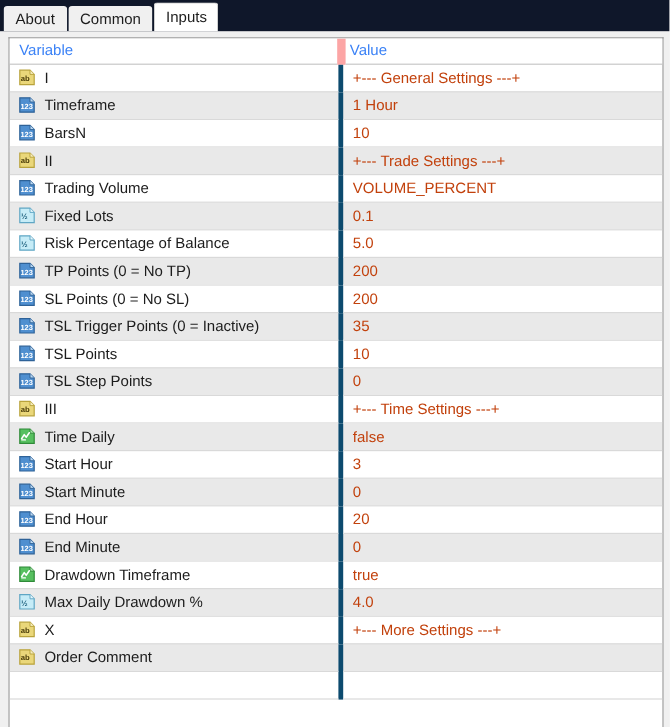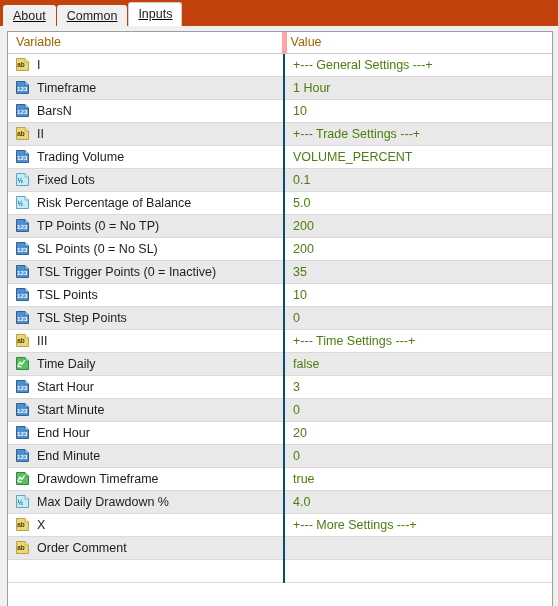--- a/index.html
+++ b/index.html
@@ -19,26 +19,25 @@
     background: #f0f0f0;
   }
 
   
   .tabstrip {
     position: absolute;
     left: 0;
     top: 0;
     width: 558px;
     height: 26px;
-    background: #c2410c;
+    background: #0f172a;
     display: flex;
     align-items: flex-end;
     padding-left: 3px;
     box-sizing: border-box;
-    text-decoration: underline;
   }
   .tab {
     height: 20px;
     line-height: 20px;
     padding: 0 9px;
     font-size: 12.5px;
     color: #1c1c1c;
     background: #f0f0f0;
     border: 1px solid transparent;
     border-bottom: none;
@@ -79,53 +78,53 @@
     color: #1c1c1c;
   }
   table.grid col.c-var { width: 276px; }
   table.grid col.c-val { width: 268px; }
 
   thead th {
     height: 21px;
     background: #ffffff;
     font-weight: normal;
     text-align: left;
-    color: #a16207;
+    color: #3b82f6;
     border-bottom: 1px solid #c8c8c8;
     padding: 0 0 0 8px;
     font-size: 12.5px;
     vertical-align: middle;
     box-sizing: border-box;
     margin-top: 16px;
   }
   thead th.val-head {
-    border-left: 5px solid #fca5a5;
+    border-left: 7px solid #fca5a5;
     padding-left: 4px;
   }
 
   tbody tr { height: 22.5px; }
   tbody tr.odd  td { background: #ffffff; }
   tbody tr.even td { background: #e9e9e9; }
 
   tbody td {
     height: 22.5px;
     padding: 0;
     border-bottom: 1px solid #d9d9d9;
     vertical-align: middle;
     overflow: hidden;
     white-space: nowrap;
     box-sizing: border-box;
   }
   tbody td.var-cell {
     padding-left: 7px;
   }
   tbody td.val-cell {
-    border-left: 2px solid #0c4a6e;
+    border-left: 4px solid #0c4a6e;
     padding-left: 8px;
-    color: #4d7c0f;
+    color: #c2410c;
   }
 
   .varwrap {
     display: flex;
     align-items: center;
     gap: 7px;
     height: 22px;
   }
   .varlabel {
     font-size: 12.5px;

